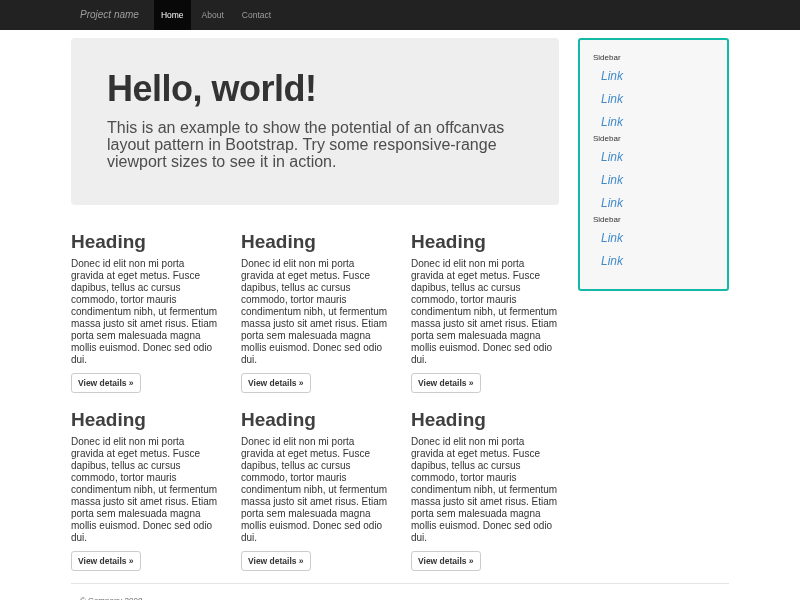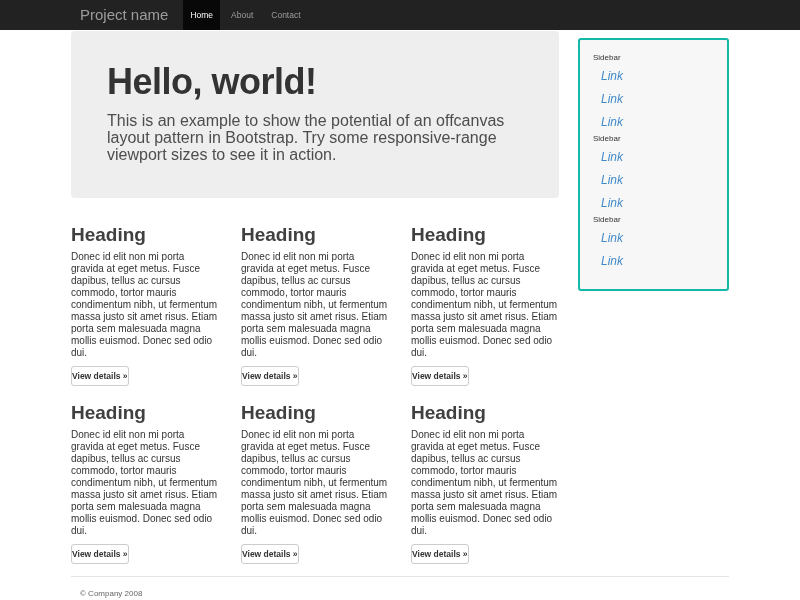--- a/index.html
+++ b/index.html
@@ -6,49 +6,49 @@
   html, body { margin: 0; padding: 0; }
   body {
     width: 800px; height: 600px; overflow: hidden;
     background: #fff; color: #333;
     font-family: "Liberation Sans", "DejaVu Sans", sans-serif;
   }
 
   
   .navbar { height: 30px; background: #222222; }
   .navbar-inner { width: 658px; margin: 0 auto; display: flex; align-items: stretch; }
-  .brand { color: #9d9d9d; font-size: 15px; line-height: 30px; padding: 0 9px; cursor: pointer; white-space: nowrap; }
+  .brand { color: #9d9d9d; font-size: 10px; line-height: 30px; padding: 0 9px; cursor: pointer; white-space: nowrap; font-style: italic; }
   .nav { display: flex; list-style: none; margin: 0 0 0 4px; padding: 0; }
   .nav-item { font-size: 8.5px; line-height: 30px; padding: 0 7px; margin: 0 2px; color: #9d9d9d; cursor: pointer; white-space: nowrap; text-align: center; }
   .nav-item.active { background: #080808; color: #ffffff; }
 
   
   .content { width: 658px; margin: 0 auto; }
   .content-row { display: flex; justify-content: space-between; align-items: flex-start; }
   .main-col { width: 488px; }
 
   
   .jumbotron {
-    margin-top: 1px; background: #eeeeee; border-radius: 4px;
+    margin-top: 8px; background: #eeeeee; border-radius: 4px;
     padding: 31px 36px 35px 36px;
   }
   .jumbotron h1 { margin: 0; font-size: 36px; line-height: 40px; font-weight: 700; color: #333; letter-spacing: -0.5px; }
   .jumbotron p { margin: 10px 0 0; font-size: 16px; line-height: 17px; color: #4d4d4d; }
 
   
   .cards-row { display: flex; justify-content: space-between; }
   .cards-row.first { margin-top: 26px; }
   .cards-row.second { margin-top: 16px; }
   .card { width: 148px; }
   .card h2 { margin: 0 0 6px; font-size: 19px; line-height: 21px; font-weight: 700; color: #404040; }
   .card p { margin: 0 0 6px; font-size: 10px; line-height: 12px; color: #333; }
   .btn {
     display: inline-block; background: #fff; border: 1px solid #cccccc; border-radius: 3px;
     font-family: inherit; font-size: 8.5px; font-weight: 700; color: #333;
-    padding: 0 0; line-height: 18px; height: 20px; cursor: pointer; white-space: nowrap;
+    padding: 0 6px; line-height: 18px; height: 20px; cursor: pointer; white-space: nowrap;
   }
 
   
   .sidebar {
     width: 151px; margin-top: 8px; background: #f7f7f7;
     border: 2px solid #14b8a6; border-radius: 3px;
     padding: 13px 0 16px;
   }
   .sb-title { font-size: 8px; line-height: 10px; margin: 0 0 2px; padding-left: 13px; color: #333; }
   .sb-links { list-style: none; margin: 0; padding: 0; }

